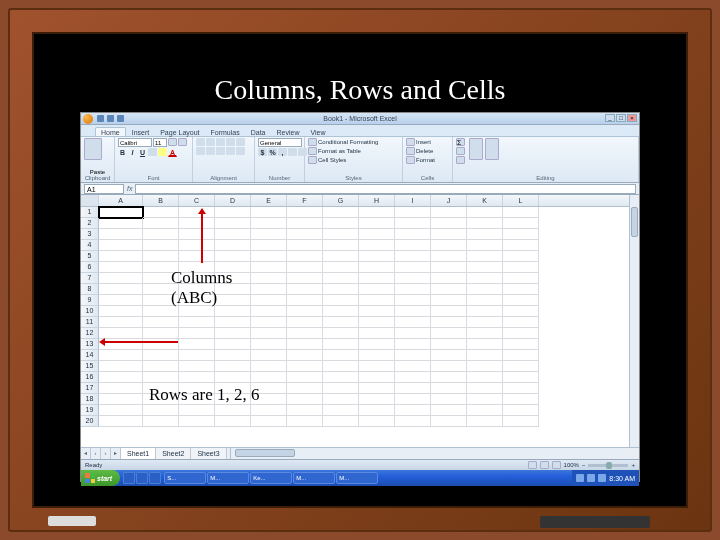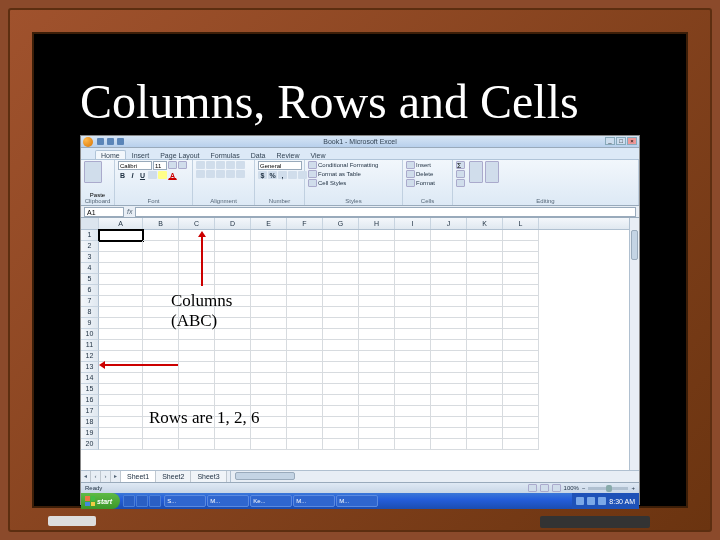--- a/index.html
+++ b/index.html
@@ -2,21 +2,21 @@
 <html><head>
 <meta charset="utf-8">
 <style>
   * { margin:0; padding:0; box-sizing:border-box; }
   body { width:720px; height:540px; background:#8b4a2b; font-family:Arial,sans-serif; overflow:hidden; position:relative; }
   .frame-outer { position:absolute; inset:8px; background:linear-gradient(135deg,#a0522d,#6b3410); border:2px solid #5c2e10; border-radius:3px; }
   .frame-inner { position:absolute; inset:22px; background:#000; border:2px solid #3c1e08; }
   .chalk { position:absolute; bottom:4px; left:38px; width:48px; height:10px; background:#ddd; border-radius:2px; }
   .tray { position:absolute; bottom:2px; right:60px; width:110px; height:12px; background:#333; border-radius:2px; }
   .slide { position:absolute; inset:40px 46px 46px 46px; }
-  .title { color:#fff; font-family:"Times New Roman",serif; font-size:48px; text-align:left; margin-bottom:6px; }
+  .title { color:#fff; font-family:"Times New Roman",serif; font-size:28px; text-align:center; margin-bottom:6px; }
   .excel { position:relative; background:#8b5cf6; height:370px; border:1px solid #888; font-size:8px; }
   
   .tbar { height:12px; background:linear-gradient(#d6e5f5,#b8d0ec); border-bottom:1px solid #9ab; display:flex; align-items:center; justify-content:center; position:relative; }
   .tbar .office { position:absolute; left:2px; top:1px; width:10px; height:10px; border-radius:50%; background:radial-gradient(circle at 30% 30%,#ffb84d,#d97400); }
   .tbar .qat { position:absolute; left:16px; top:2px; display:flex; gap:3px; }
   .tbar .qat span { width:7px; height:7px; background:#5a85b8; border-radius:1px; }
   .tbar .wctrl { position:absolute; right:2px; top:1px; display:flex; gap:1px; }
   .tbar .wctrl span { width:10px; height:8px; background:#cde; border:1px solid #8ab; font-size:6px; line-height:6px; text-align:center; }
   
   .rtabs { height:12px; background:#dce9f7; border-bottom:1px solid #b0c4d8; display:flex; padding-left:14px; gap:1px; align-items:flex-end; }

